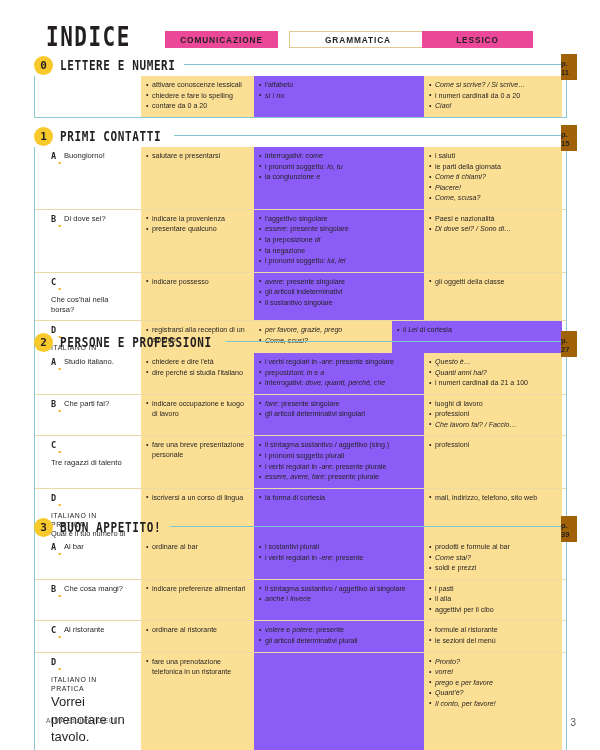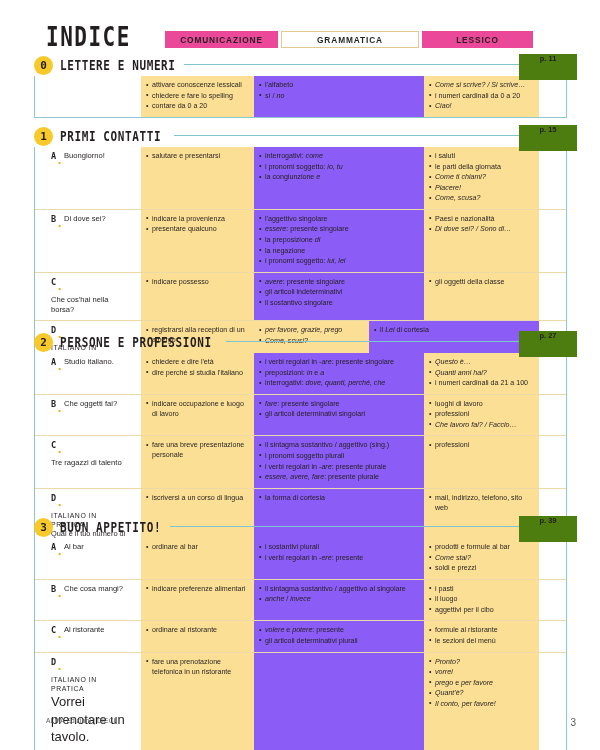--- a/index.html
+++ b/index.html
@@ -23,21 +23,21 @@
     transform-origin:left top;
   }
   .colhead{
     position:absolute;top:31px;height:17px;
     font-size:8.3px;font-weight:bold;letter-spacing:.9px;
     display:flex;align-items:center;justify-content:center;
     color:#231f20;
     box-sizing:border-box;
   }
   .colhead.fill{background:#ec4899;}
-  .colhead.outline{background:#ffffff;border:1px solid #e3c88f;}
+  .colhead.outline{background:#ffffff;border:1px solid #e3c88f;margin-left:8px;}
   #ch0{left:165px;width:113px;}
   #ch1{left:281px;width:138px;}
   #ch2{left:422px;width:111px;}
 
   
   .unit{position:absolute;left:34px;width:533px;}
   .unit-head{position:relative;height:20px;}
   .badge{
     position:absolute;left:0;top:0;
     width:19px;height:19px;border-radius:50%;
@@ -55,26 +55,26 @@
     transform:scaleY(1.3);
     transform-origin:left top;
     white-space:nowrap;
   }
   .unit-rule{
     position:absolute;right:0;top:8px;
     height:1px;background:#7fc4cf;
   }
   .ptab{
     position:absolute;right:-10px;top:-2px;
-    width:58px;height:26px;
-    background:#4d7c0f;
+    width:16px;height:26px;
+    background:#a16207;
     color:#231f20;
     font-size:7.5px;font-weight:bold;
     display:flex;align-items:flex-start;justify-content:center;
-    padding-top:0;
+    padding-top:5px;
     box-sizing:border-box;
     clip-path:polygon(0 0,100% 0,100% 100%,0 100%,0 0);
     z-index:4;
   }
   .ptab:after{
     content:"";position:absolute;left:0;bottom:-6px;
     width:0;height:0;
     border-left:9px solid #e0ae1c;
     border-bottom:6px solid transparent;
   }
@@ -90,21 +90,21 @@
   .row{
     position:relative;
     display:flex;
     border-bottom:1px solid #ecd9a8;
   }
   .row:last-of-type{border-bottom:none;}
   .cell{box-sizing:border-box;padding:4px 5px 5px 5px;}
   .c-label{width:104px;padding-left:16px;}
   .c-com{width:113px;background:#fbdf95;margin-left:2px;}
   .c-gram{width:170px;background:#8b5cf6;}
-  .c-les{width:115px;background:#fbdf95;}
+  .c-les{width:138px;background:#fbdf95;}
 
   .ltr{
     font-family:"DejaVu Sans Mono","Liberation Mono",monospace;
     font-weight:bold;font-size:8.5px;color:#231f20;
     display:inline-block;vertical-align:top;
   }
   .dot{color:#f0a800;font-size:8px;margin:0 3px 0 2px;}
   .lbl-txt{font-size:7.6px;line-height:1.35;display:inline-block;vertical-align:top;max-width:78px;}
   .lbl-txt.caps{font-size:6.9px;letter-spacing:.55px;}
   ul{margin:0;padding:0;list-style:none;}
@@ -336,21 +336,21 @@
             </div>
             <div class="cell c-les">
               <ul>
                 <li><i>Questo è…</i></li>
                 <li><i>Quanti anni hai?</i></li>
                 <li>i numeri cardinali da 21 a 100</li>
               </ul>
             </div>
           </div>
           <div class="row">
-            <div class="cell c-label"><span class="ltr">B</span><span class="dot">•</span><span class="lbl-txt">Che oggetti fai?</span></div>
+            <div class="cell c-label"><span class="ltr">B</span><span class="dot">•</span><span class="lbl-txt">Che parti fai?</span></div>
             <div class="cell c-com">
               <ul>
                 <li>indicare occupazione e luogo di lavoro</li>
               </ul>
             </div>
             <div class="cell c-gram">
               <ul>
                 <li><i>fare</i>: presente singolare</li>
                 <li>gli articoli determinativi singolari</li>
               </ul>
@@ -463,21 +463,21 @@
             </div>
             <div class="cell c-gram">
               <ul>
                 <li>il sintagma sostantivo / aggettivo al singolare</li>
                 <li><i>anche</i> / <i>invece</i></li>
               </ul>
             </div>
             <div class="cell c-les">
               <ul>
                 <li>i pasti</li>
-                <li>il luogo</li>
+                <li>il alla</li>
                 <li>aggettivi per il cibo</li>
               </ul>
             </div>
           </div>
           <div class="row">
             <div class="cell c-label"><span class="ltr">C</span><span class="dot">•</span><span class="lbl-txt">Al ristorante</span></div>
             <div class="cell c-com">
               <ul>
                 <li>ordinare al ristorante</li>
               </ul>

